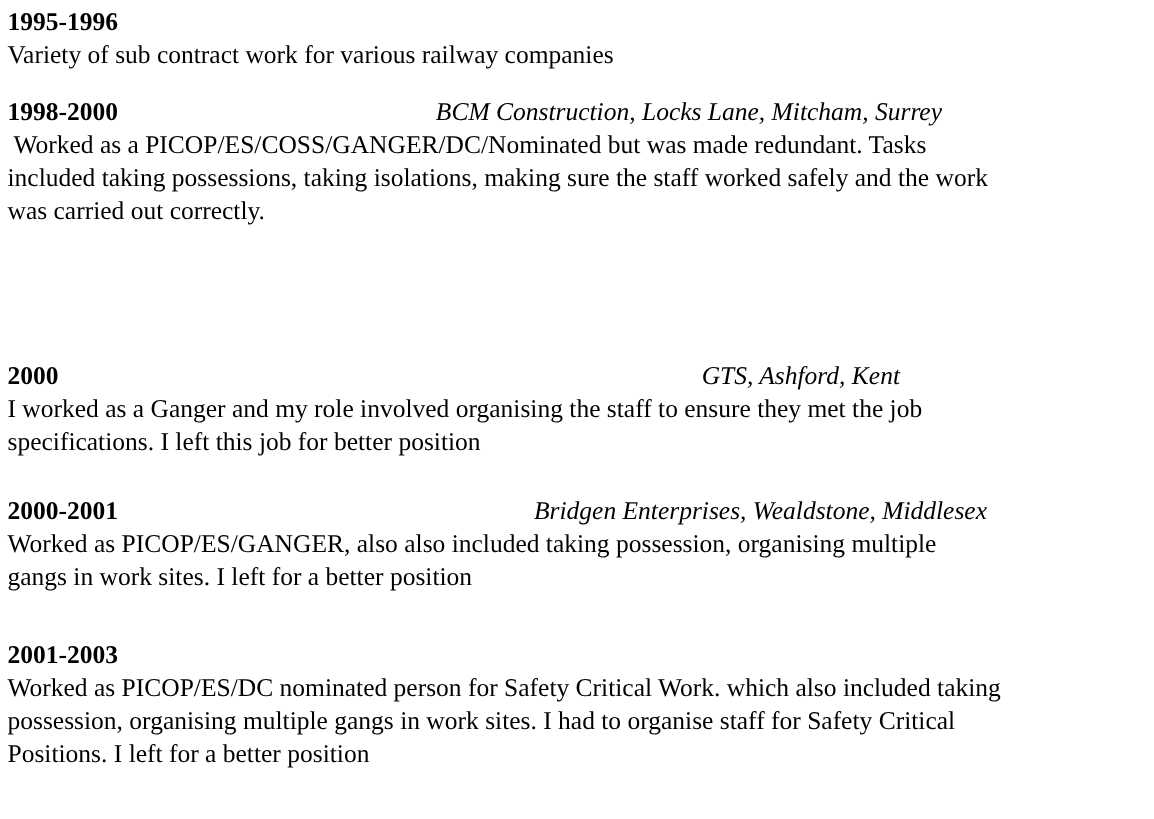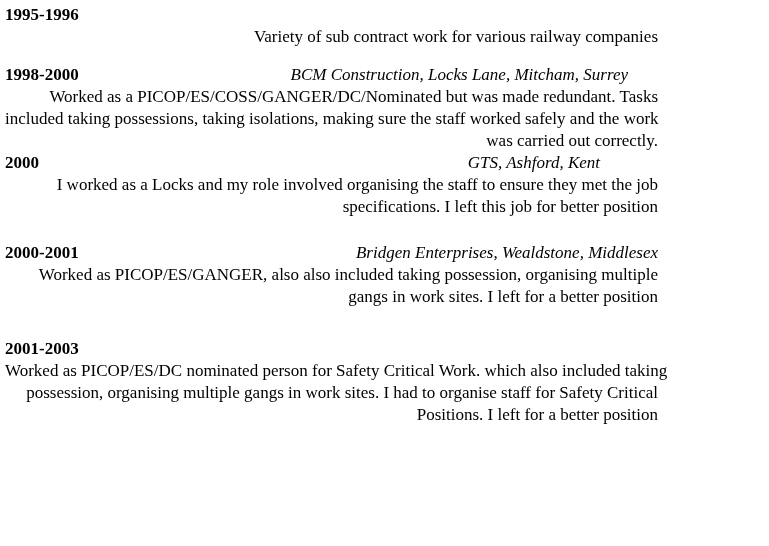--- a/index.html
+++ b/index.html
@@ -30,25 +30,24 @@
   }
   .years {
     font-weight: bold;
   }
   .company {
     font-style: italic;
   }
   .line {
     white-space: pre;
     line-height: 22px;
-    text-align: right;
   }
   
   .e1 { margin-bottom: 16px; }
-  .e2 { }
+  .e2 { margin-bottom: 88px; }
   .e3 { margin-bottom: 24px; }
   .e4 { margin-bottom: 30px; }
   .e5 { margin-bottom: 0; }
   
   .e2 .company { margin-right: 30px; text-align: center; }
   .e3 .company { margin-right: 58px; }
   .e4 .company { margin-right: 0px; }
   .e5 .company { margin-right: 5px; }
 </style>
 </head>
@@ -77,21 +76,21 @@
       <div class="line">was carried out correctly.</div>
     </div>
   </section>
 
   <section class="entry e3">
     <div class="entry-header">
       <span class="years">2000</span>
       <span class="company">GTS, Ashford, Kent</span>
     </div>
     <div class="body">
-      <div class="line">I worked as a Locks and my role involved organising the staff to ensure they met the job</div>
+      <div class="line">I worked as a Ganger and my role involved organising the staff to ensure they met the job</div>
       <div class="line">specifications. I left this job for better position</div>
     </div>
   </section>
 
   <section class="entry e4">
     <div class="entry-header">
       <span class="years">2000-2001</span>
       <span class="company">Bridgen Enterprises, Wealdstone, Middlesex</span>
     </div>
     <div class="body">

